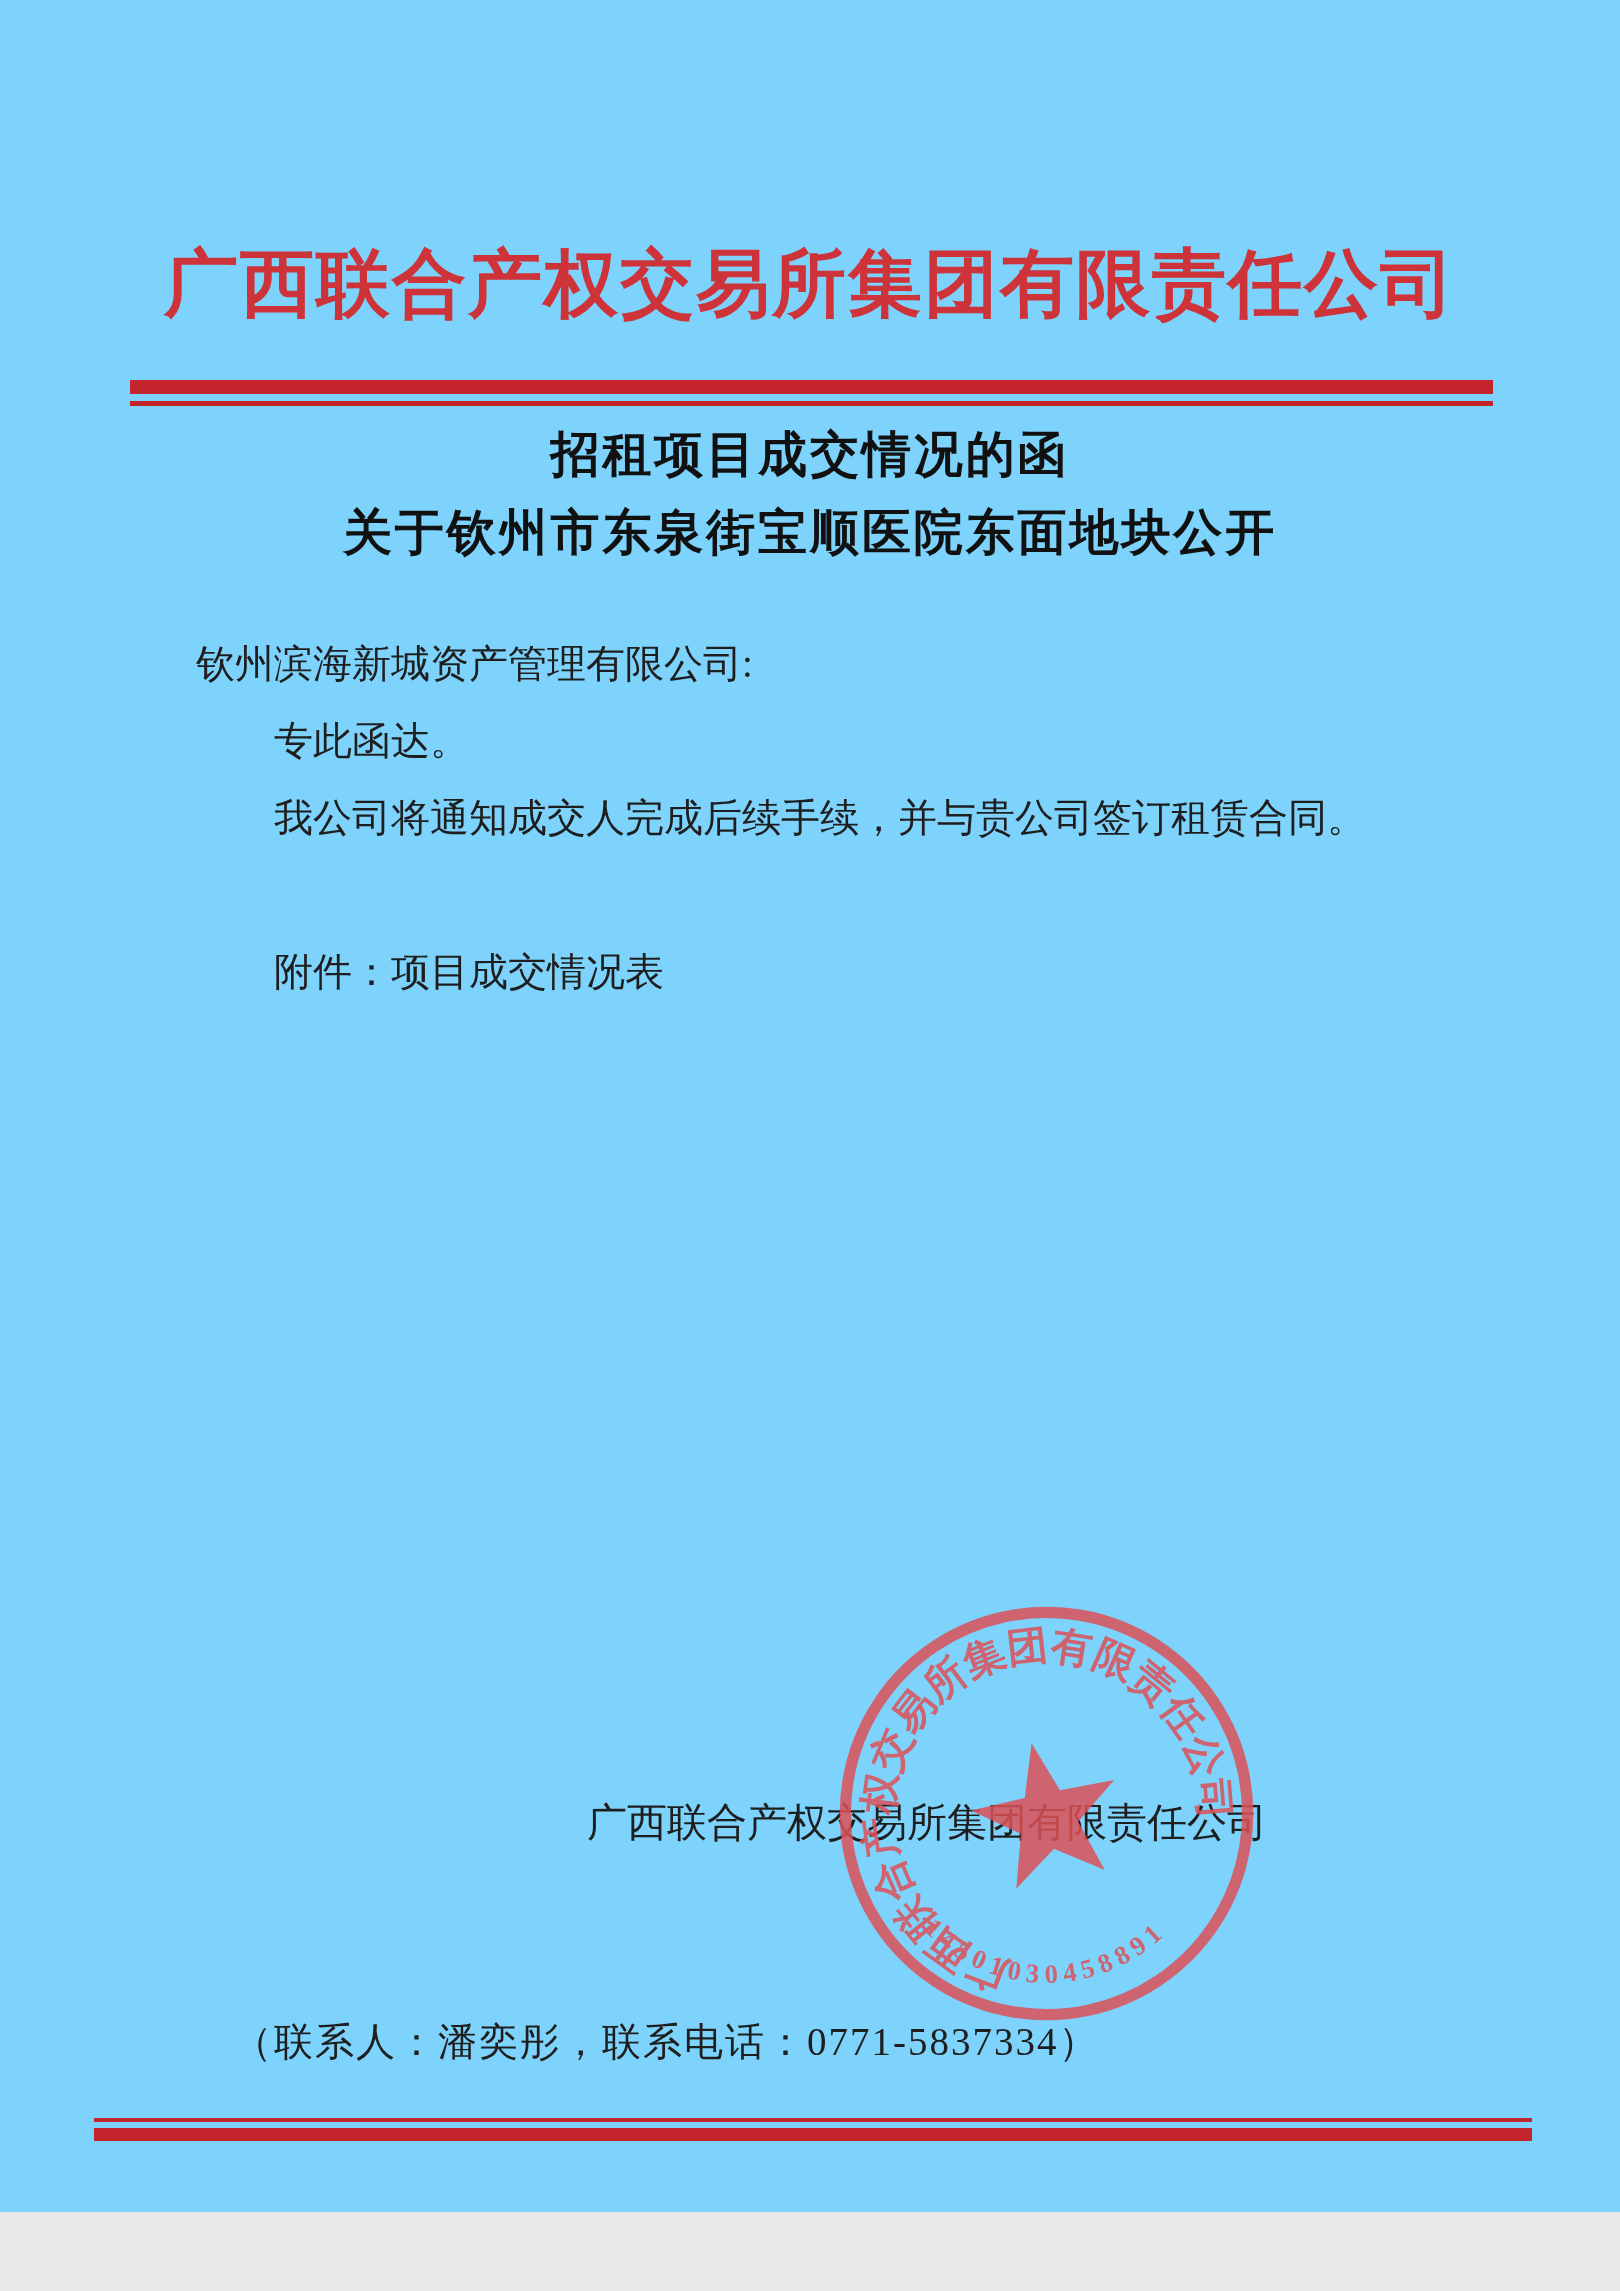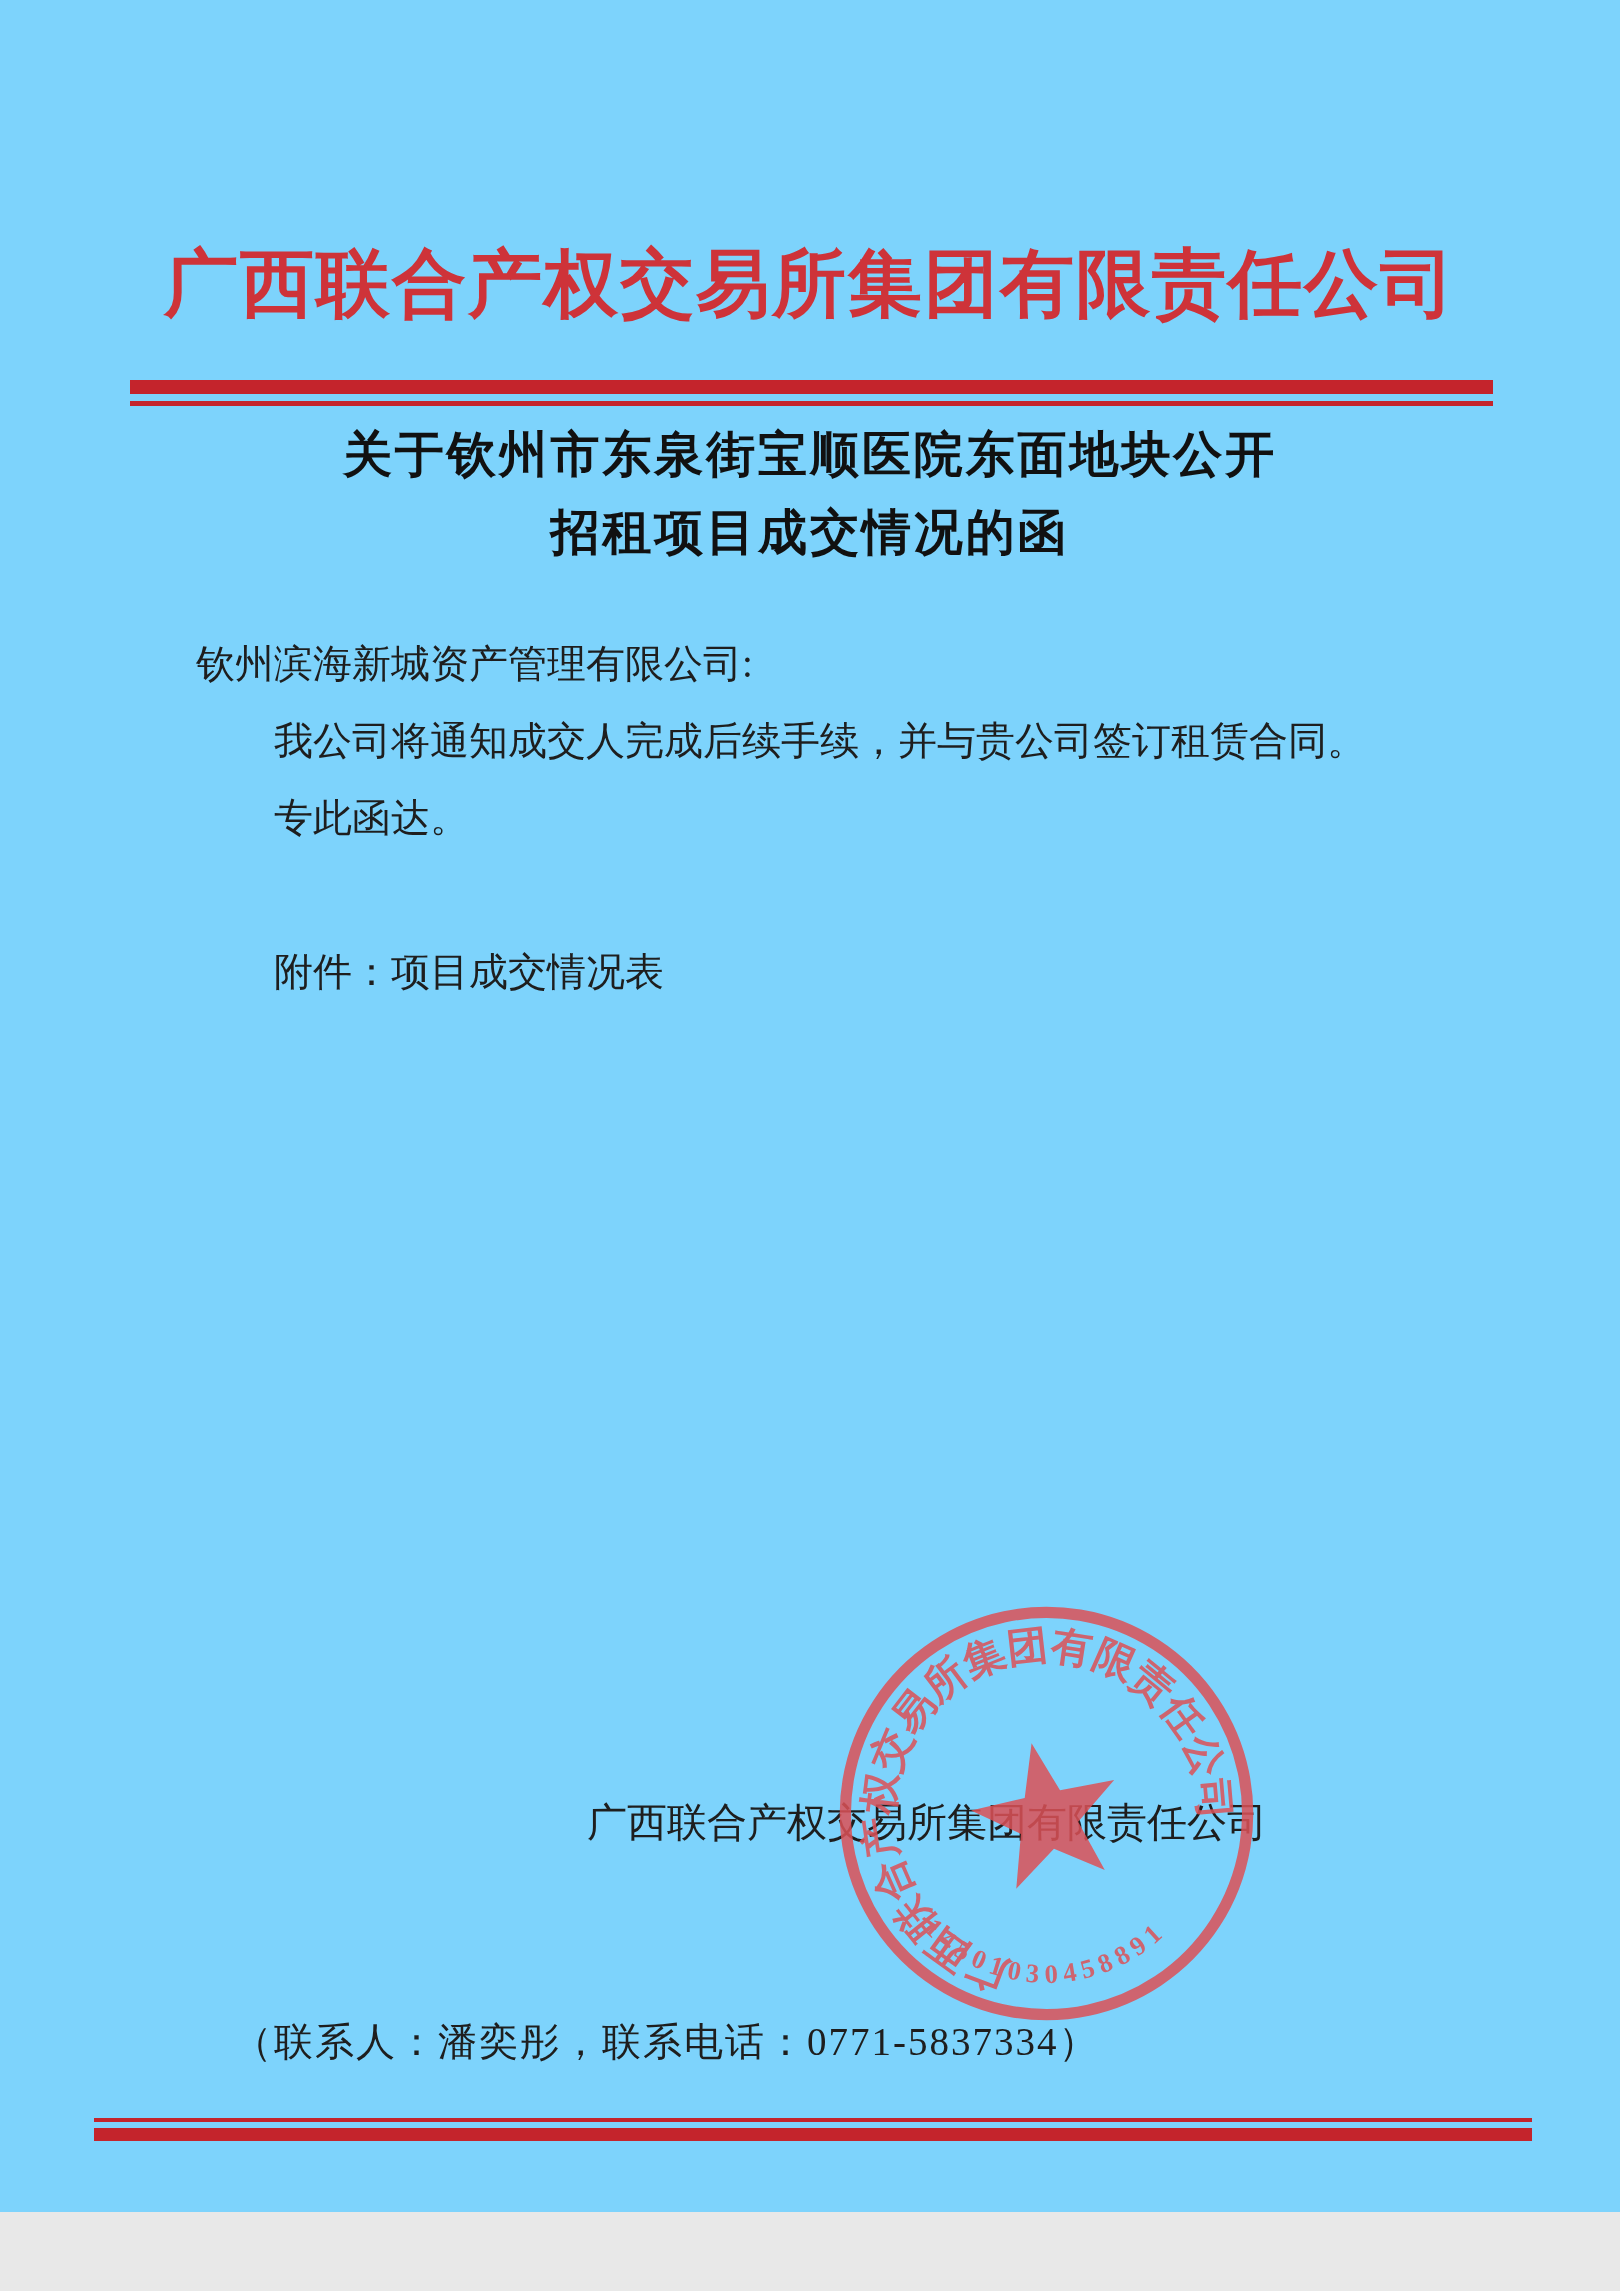--- a/index.html
+++ b/index.html
@@ -132,28 +132,28 @@
 <body>
 
 <div class="page">
 
   <div class="letterhead">广西联合产权交易所集团有限责任公司</div>
 
   <div class="rule-top-thick"></div>
   <div class="rule-top-thin"></div>
 
   <div class="doc-title">
+    <div>招租项目成交情况的函</div>
     <div>关于钦州市东泉街宝顺医院东面地块公开</div>
-    <div>招租项目成交情况的函</div>
   </div>
 
   <div class="body-block">
     <p>钦州滨海新城资产管理有限公司:</p>
+    <p class="indent">专此函达。</p>
     <p class="indent">我公司将通知成交人完成后续手续，并与贵公司签订租赁合同。</p>
-    <p class="indent">专此函达。</p>
     <p class="attachment-line">附件：项目成交情况表</p>
   </div>
 
   <div class="signature-block">
     <div>广西联合产权交易所集团有限责任公司</div>
   </div>
 
   <svg class="seal" viewBox="0 0 420 420">
     <circle cx="210" cy="210" r="196" fill="none" stroke="#dd5157" stroke-width="11"></circle>
     <polygon fill="#dd5157" points="210,140 227.6,190.7 281.3,191.8 238.5,224.3 254.1,275.7 210,245 165.9,275.7 181.5,224.3 138.7,191.8 192.4,190.7"></polygon>

